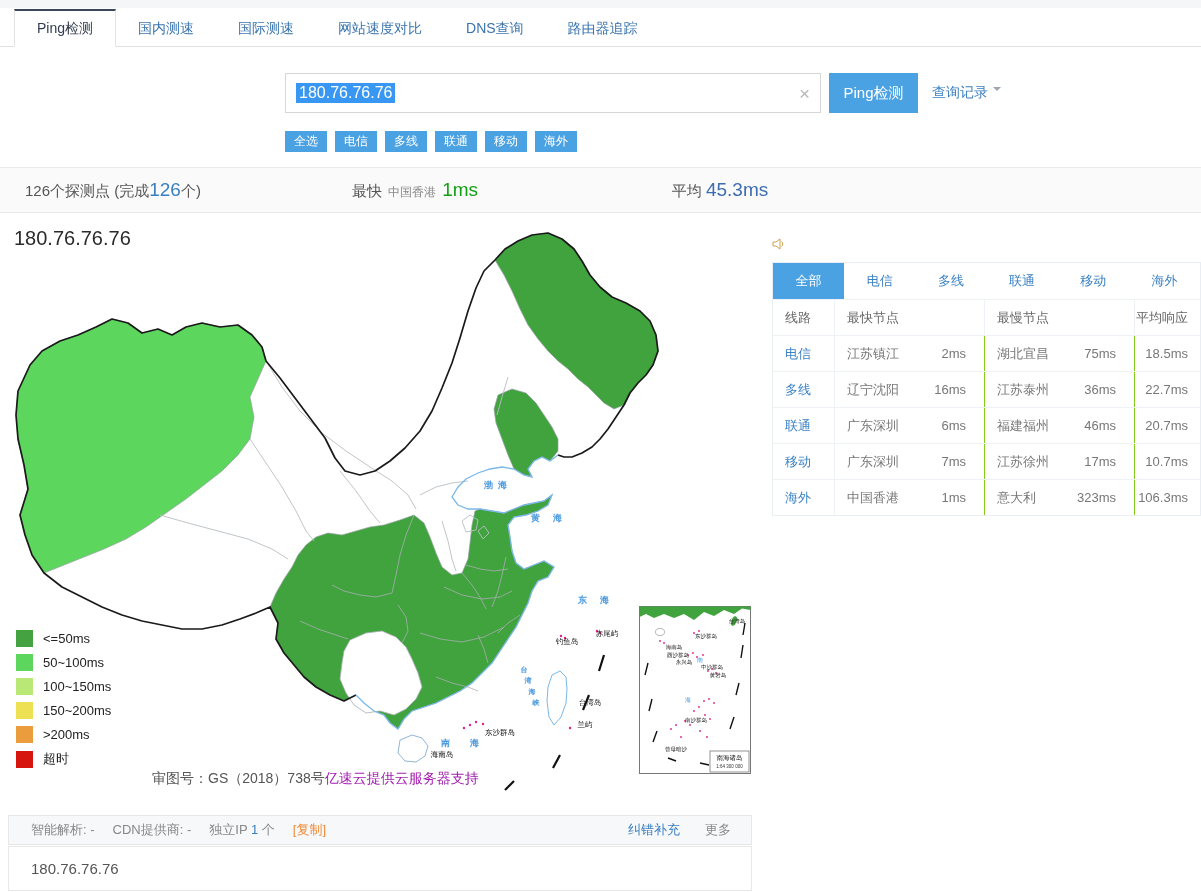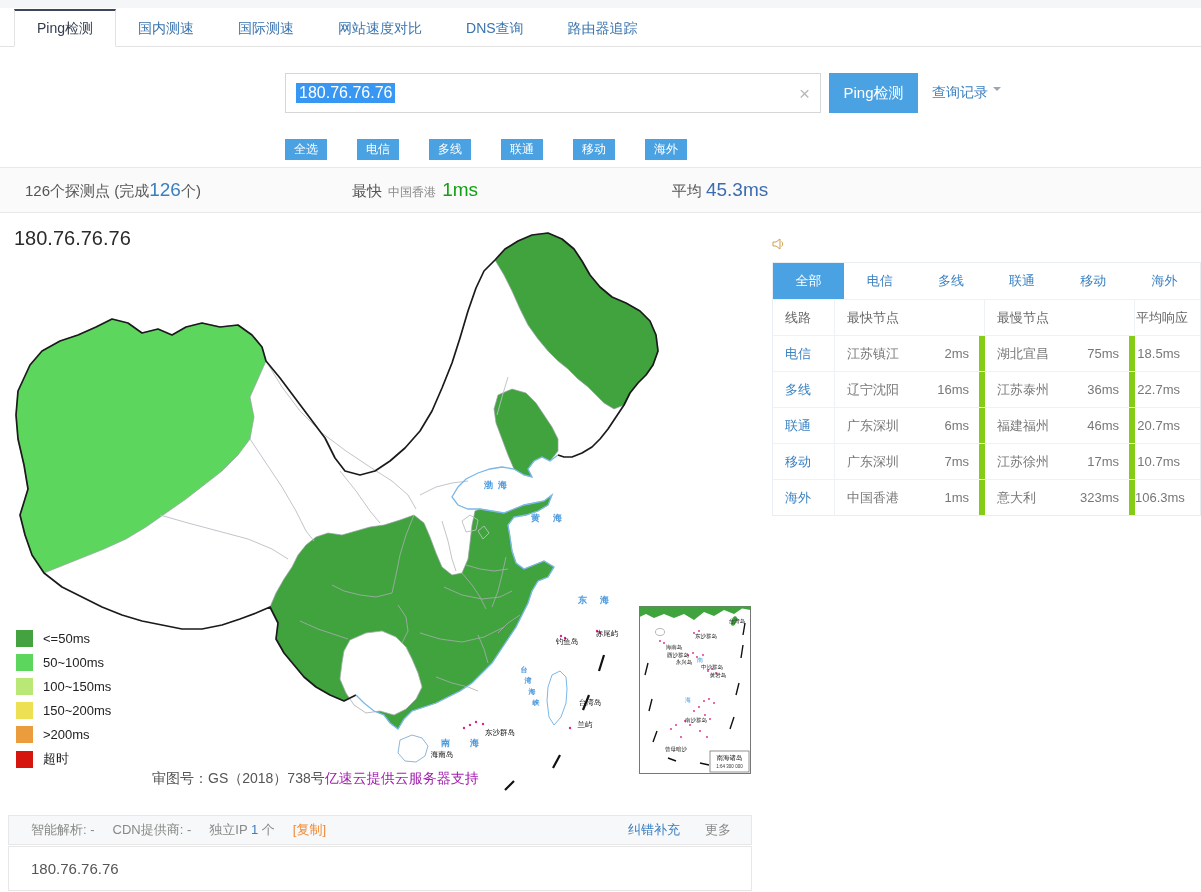--- a/index.html
+++ b/index.html
@@ -15,21 +15,21 @@
   
   .search-area{padding:26px 0 0 285px;height:94px}
   .input-row{display:flex;align-items:center}
   .fake-input{width:536px;height:40px;border:1px solid #d6d6d6;display:flex;align-items:center;
               padding:0 10px;box-sizing:border-box;font-size:16px;background:#fff}
   .sel{background:#3897f2;color:#fff;padding:1px 3px}
   .clear{margin-left:auto;color:#b9b9b9;font-size:19px;line-height:1;cursor:pointer}
   .ping-btn{width:89px;height:40px;background:#4ba2e3;color:#fff;border:none;font-size:15px;margin-left:8px;cursor:pointer}
   .history{margin-left:14px;color:#3a7fc1;font-size:14px;cursor:pointer}
   .caret{display:inline-block;width:0;height:0;border:4px solid transparent;border-top-color:#9aa6b2;margin-left:5px;vertical-align:2px}
-  .filters{margin-top:26px;display:flex;gap:30px}
+  .filters{margin-top:18px;display:flex;gap:8px}
   .filter-btn{background:#4ba2e3;color:#fff;font-size:12px;padding:3px 9px;border:none;cursor:pointer;line-height:15px}
   
   .stats{height:44px;background:#fafafa;border-top:1px solid #e9e9e9;border-bottom:1px solid #e9e9e9;
          display:flex;align-items:center;font-size:15px;color:#555}
   .s1{width:250px;padding-left:25px}
   .s2{width:280px;text-align:center}
   .s3{width:270px;text-align:center}
   .s4{width:330px;text-align:center}
   .stat-node{font-size:12px;color:#888;margin:0 2px}
   .v-green{color:#14a014;font-size:19px}
@@ -61,22 +61,22 @@
   .notice svg{margin-right:6px}
   .pbox{margin-top:8px;border:1px solid #e9eef4}
   .ptabs{display:flex;height:36px}
   .ptab{flex:1;text-align:center;line-height:36px;font-size:13px;color:#3b82c4;cursor:pointer}
   .ptab.active{background:#4ba2e3;color:#fff}
   .trow{display:flex;align-items:center;height:35px;border-top:1px solid #eef1f5;font-size:13px;color:#777}
   .trow span{box-sizing:border-box;display:block;height:35px;line-height:35px;overflow:hidden;white-space:nowrap}
   .c-line{width:62px;padding-left:12px;color:#3b82c4;border-right:1px solid #eef1f5}
   .hdr .c-line{color:#666}
   .c-name{width:92px;padding-left:12px}
-  .c-ms{width:58px;text-align:right;padding-right:10px;border-right:6px solid #84cc16}
-  .c-avg{flex:1;text-align:right;padding-right:20px}
+  .c-ms{width:58px;text-align:right;padding-right:18px;border-right:1px solid #84cc16}
+  .c-avg{flex:1;text-align:right;padding-right:12px}
   .h-group{width:150px;padding-left:12px;border-right:1px solid #eef1f5;color:#666}
   .h-avg{flex:1;text-align:right;padding-right:12px;color:#666}
   
   .footbar{left:8px;top:815px;width:744px;height:30px;background:#f7f8f9;border:1px solid #e7e7e7;
            box-sizing:border-box;display:flex;align-items:center;font-size:13px;color:#888;padding:0 20px 0 22px}
   .footbar .item{margin-right:18px}
   .blue{color:#3a7fc1}
   .copy{color:#ef8b3a;cursor:pointer}
   .foot-right{margin-left:auto;display:flex;gap:25px}
   .ipbox{left:8px;top:846px;width:744px;height:45px;background:#fff;border:1px solid #e7e7e7;

